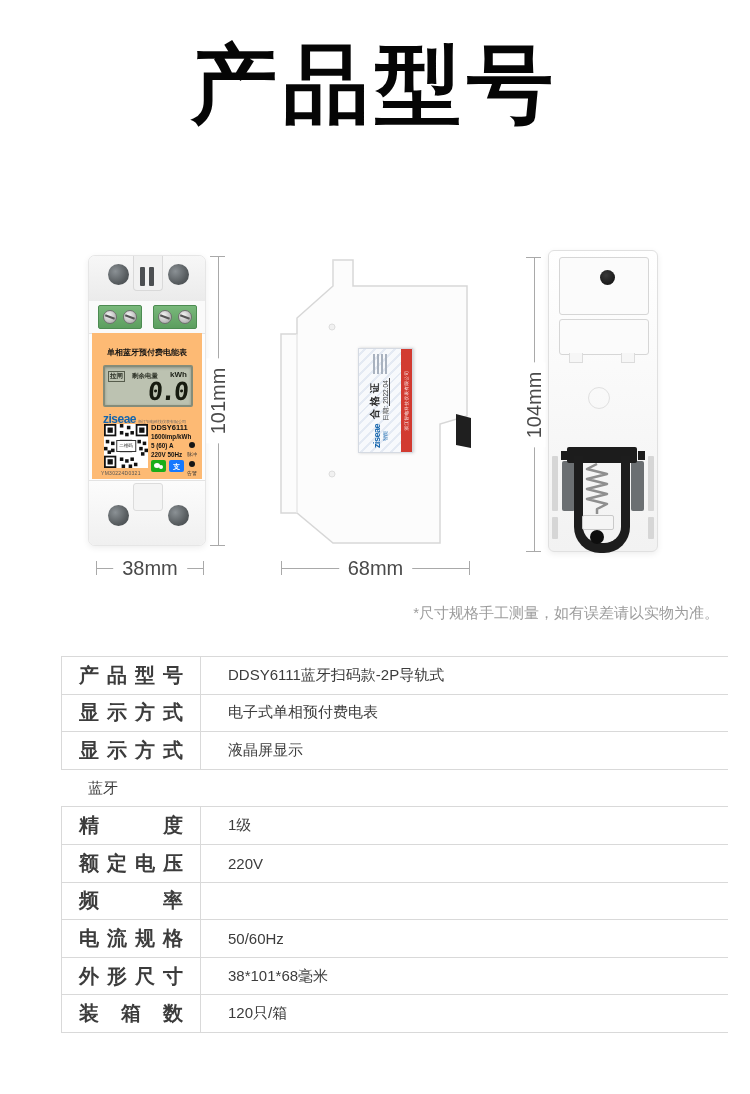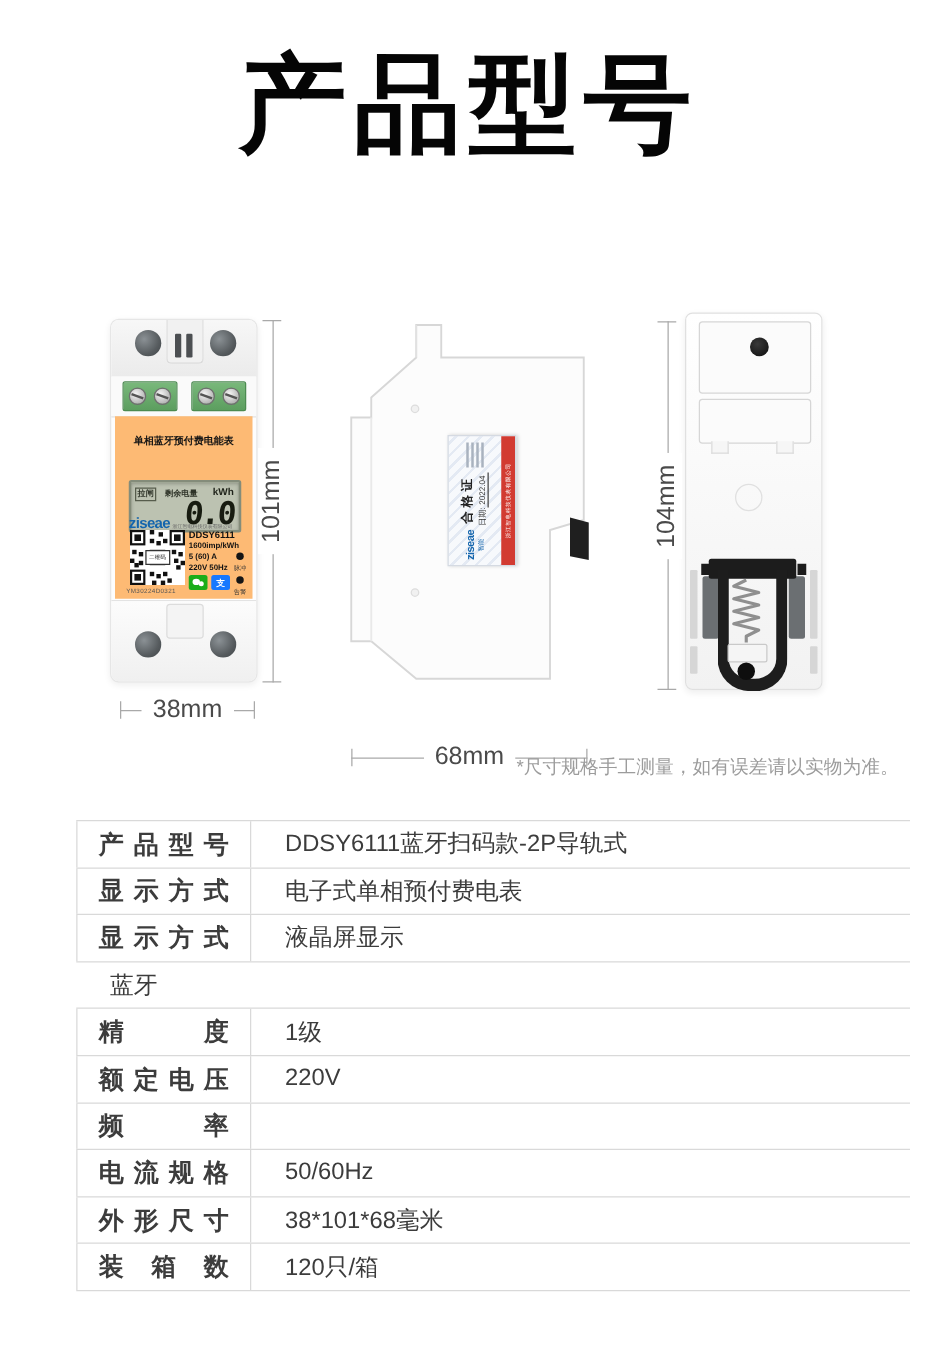--- a/index.html
+++ b/index.html
@@ -33,21 +33,21 @@
   .tblock{position:absolute;top:4px;height:24px;width:44px;border-radius:2px;
       background:linear-gradient(#79b87b,#5c9e5f);border:1px solid #4c8b51;box-sizing:border-box;}
   .tscrew{position:absolute;top:4px;width:14px;height:14px;border-radius:50%;
       background:radial-gradient(circle at 38% 35%,#f5f5f5,#9d9d9d);border:1px solid #6f6f6f;box-sizing:border-box;}
   .tscrew i{position:absolute;left:1px;right:1px;top:5px;height:1.5px;background:#555;transform:rotate(20deg);}
   .fm-face{position:absolute;top:77px;bottom:66px;left:3px;right:3px;background:#fdba74;}
   .fm-label-title{position:absolute;top:14px;left:0;right:0;text-align:center;
       font-size:8px;font-weight:bold;color:#141414;letter-spacing:0;}
   .lcd{position:absolute;left:11px;top:32px;width:90px;height:42px;box-sizing:border-box;
       background:#bcc2b1;border:2px solid #848c7a;border-radius:2px;
-      box-shadow:inset 0 1px 3px rgba(0,0,0,.25);margin-top:19px;}
+      box-shadow:inset 0 1px 3px rgba(0,0,0,.25);}
   .lcd-status{position:absolute;left:3px;top:4px;font-size:6.5px;font-weight:bold;color:#2e3328;
       border:1px solid #565c4c;padding:0 1px;}
   .lcd-field{position:absolute;left:27px;top:5px;font-size:6.5px;font-weight:bold;color:#2e3328;}
   .lcd-unit{position:absolute;right:4px;top:3px;font-size:8px;font-weight:bold;color:#20241b;}
   .lcd-read{position:absolute;right:4px;bottom:0;font-size:25px;line-height:27px;font-weight:bold;
       font-family:"DejaVu Sans Mono",monospace;color:#171b10;transform:skewX(-5deg);letter-spacing:-2px;}
   .brand-row{position:absolute;left:11px;top:76px;right:4px;white-space:nowrap;}
   .brand{font-size:12px;line-height:12px;font-weight:bold;color:#1465ad;letter-spacing:-0.5px;}
   .company-tiny{font-size:4px;color:#666;margin-left:2px;}
   .qr{position:absolute;left:12px;top:91px;width:44px;height:44px;}
@@ -113,21 +113,21 @@
   .disclaimer{position:absolute;right:31px;top:604px;font-size:15px;color:#9c9c9c;}
   
   .spec-table{position:absolute;left:45px;top:656px;width:667px;height:377px;
       display:flex;flex-direction:column;padding-left:16px;}
   .spec-row{flex:1;display:flex;border-top:1px solid #d9d9d9;}
   .spec-row:last-child{border-bottom:1px solid #d9d9d9;}
   .spec-label{width:140px;box-sizing:border-box;border-left:1px solid #d9d9d9;border-right:1px solid #d9d9d9;
       display:flex;align-items:center;padding:0 17px;}
   .spec-label span{flex:1;font-size:20px;font-weight:bold;color:#3c3c3c;
       text-align:justify;text-align-last:justify;}
-  .spec-value{flex:1;display:flex;align-items:center;padding-left:27px;font-size:19px;color:#3c3c3c;}
+  .spec-value{flex:1;display:flex;align-items:center;padding-left:27px;font-size:15px;color:#3c3c3c;}
 </style>
 </head>
 <body>
 
 <div class="canvas">
 
   <div class="page-title">产品型号</div>
 
   <div class="fm">
     <div class="fm-top">
@@ -268,21 +268,21 @@
         <div class="cert-fine">
             <i></i>
             <i></i>
             <i></i>
             <i></i>
           </div>
       </div>
       <div class="cert-band">浙江智电科技仪表有限公司</div>
     </div>
   </div>
-  <div class="dim" style="left:281px;top:558px;width:189px;height:20px;margin-top:38px;">
+  <div class="dim" style="left:281px;top:558px;width:189px;height:20px;">
     <span class="hline"></span>
       <span class="tick-v" style="left:0;"></span>
       <span class="tick-v" style="right:0;"></span>
     <span class="txt">68mm</span>
   </div>
 
   <div class="bm">
     <div class="bm-recess" style="top:6px;height:56px;">
       <span class="bm-hole-top"></span>
     </div>

